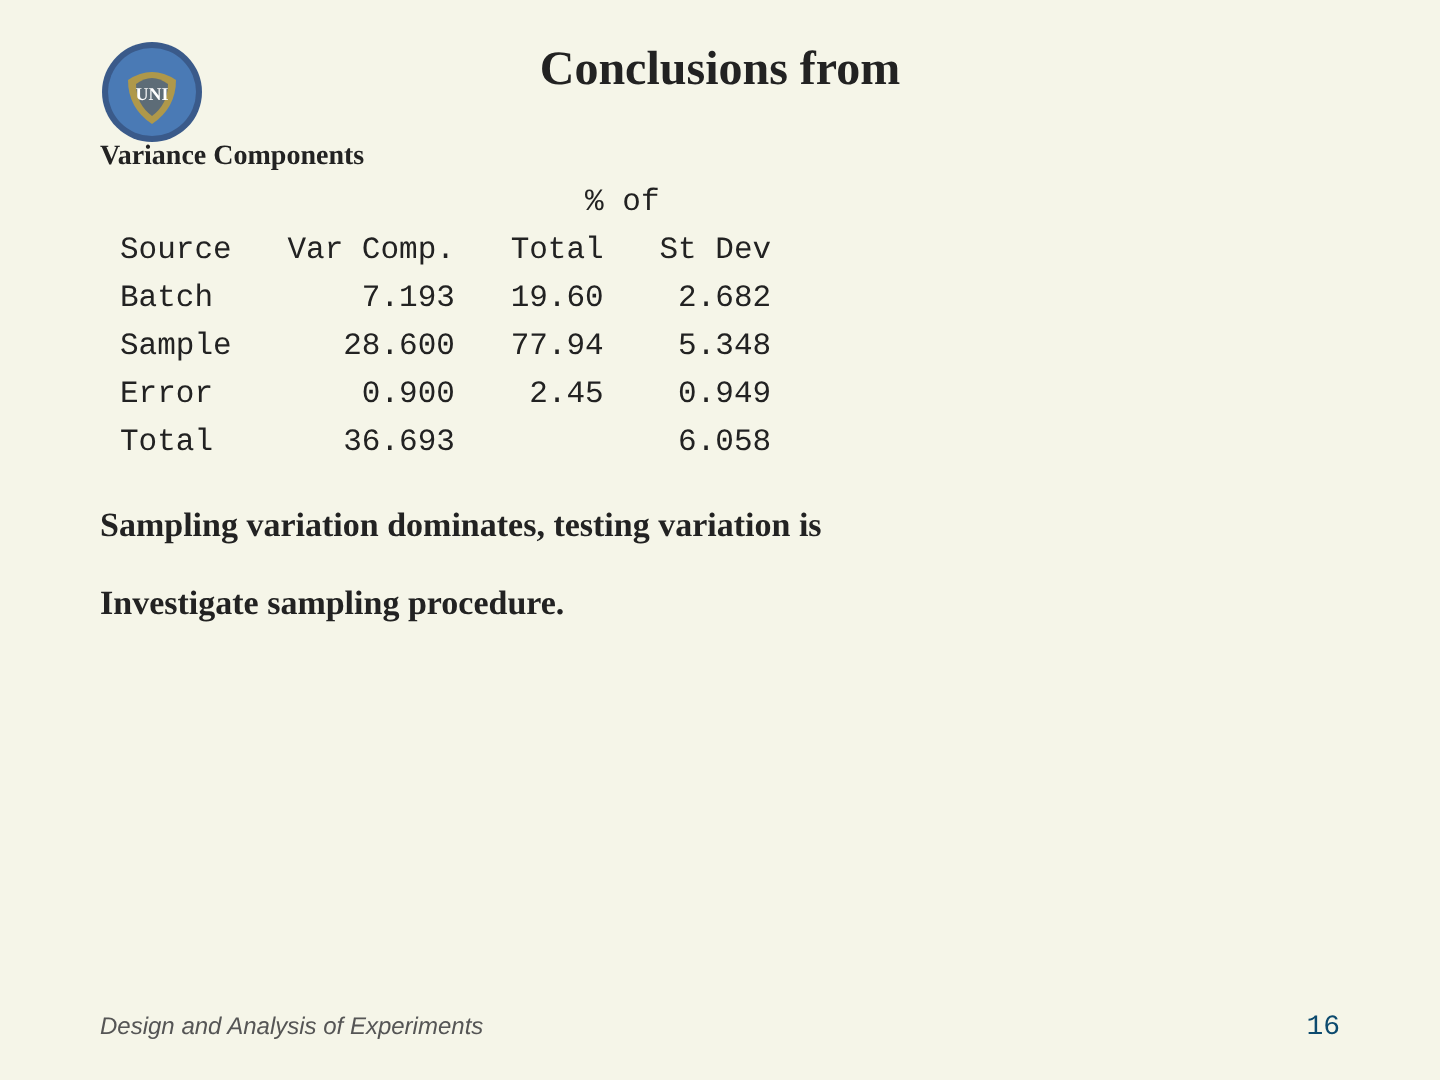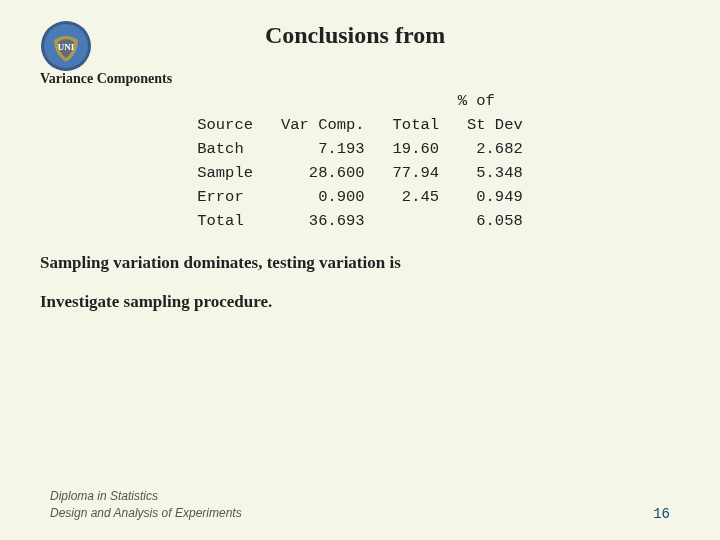--- a/index.html
+++ b/index.html
@@ -10,21 +10,21 @@
       background: #f5f5e8;
       font-family: 'Times New Roman', Times, serif;
       overflow: hidden;
       position: relative;
     }
 
     .slide {
       width: 720px;
       height: 540px;
       background: #f5f5e8;
-      padding: 20px 50px 20px 40px;
+      padding: 20px 50px 20px 50px;
       display: flex;
       flex-direction: column;
       align-items: flex-start;
     }
 
     .header {
       width: 100%;
       display: flex;
       align-items: flex-start;
       justify-content: center;
@@ -76,21 +76,20 @@
       margin-left: 10px;
     }
 
     pre {
       font-family: 'Courier New', Courier, monospace;
       font-size: 15.5px;
       color: #222;
       line-height: 1.55;
       background: transparent;
       border: none;
-      text-align: center;
     }
 
     .bold-text {
       font-size: 17px;
       font-weight: bold;
       color: #222;
       margin-bottom: 14px;
       line-height: 1.45;
       text-align: center;
     }
@@ -158,19 +157,18 @@
   </div>
 
   <div class="bold-text">
     <span>Sampling variation dominates, testing variation is</span><br>
   </div>
 
   <div class="regular-text">Investigate sampling procedure.</div>
 
   <div class="footer">
     <div class="footer-left">
-      <div>Diploma in Statistics</div>
       <div>Design and Analysis of Experiments</div>
     </div>
     <div class="footer-right">16</div>
   </div>
 
 </div>
 
 </body></html>

